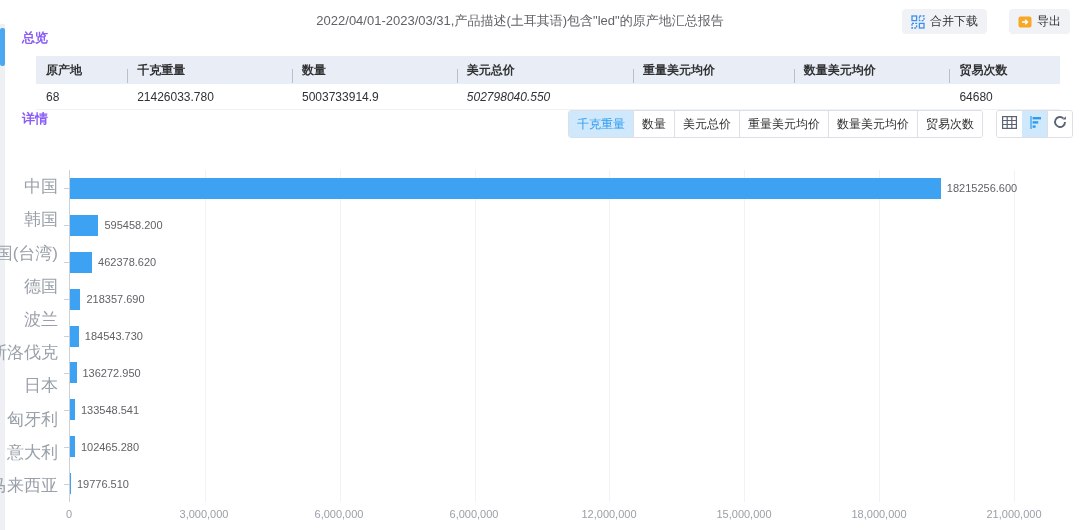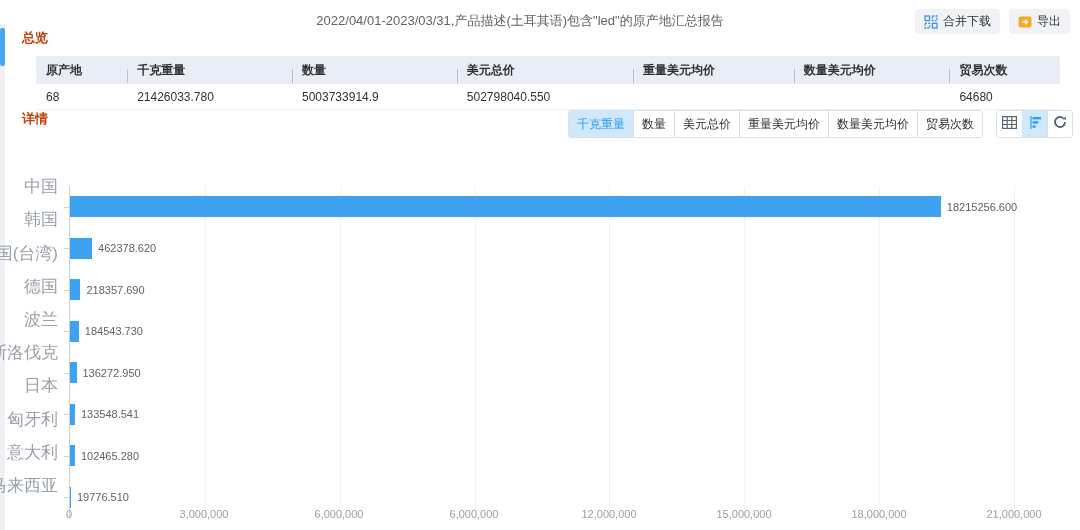--- a/index.html
+++ b/index.html
@@ -14,30 +14,30 @@
 
   
   .scroll-track { position:absolute; left:0; top:24px; bottom:0; width:5px; background:#eef0f3; }
   .scroll-thumb { position:absolute; left:0; top:4px; width:5px; height:38px; background:#4aa7f1; border-radius:2px; }
 
   
   .page-title {
     position:absolute; top:12px; left:120px; right:160px;
     text-align:center; font-size:13px; color:#606266; white-space:nowrap;
   }
-  .top-buttons { position:absolute; top:9px; right:10px; display:flex; gap:9px; }
+  .top-buttons { position:absolute; top:9px; right:10px; display:flex; gap:22px; }
   .btn {
     display:flex; align-items:center; gap:5px;
     background:#f1f2f6; border:none; border-radius:4px;
     padding:4px 9px; font-size:12px; color:#303133; cursor:pointer;
     font-family:inherit;
   }
   .btn svg { display:block; }
 
-  .section-label { position:absolute; left:22px; font-size:13px; font-weight:bold; color:#c2410c; }
+  .section-label { position:absolute; left:22px; font-size:13px; font-weight:bold; color:#8b5cf6; }
   .overview-label { top:29px; }
   .details-label { top:110px; }
 
   
   .ov-table { position:absolute; left:36px; right:20px; top:56px; }
   .ov-thead { display:flex; background:#e9eef6; height:28px; align-items:center; }
   .ov-th { font-size:12px; font-weight:bold; color:#303133; padding-left:10px; position:relative; white-space:nowrap; }
   .ov-th.sep::before {
     content:""; position:absolute; left:0; top:7px; width:1px; height:14px; background:#b9c0cc;
   }
@@ -71,21 +71,21 @@
   .chart { position:absolute; left:0; top:170px; width:1080px; height:360px; }
   .cat-labels {
     position:absolute; left:0; top:0; width:58px; height:332px;
     display:flex; flex-direction:column;
   }
   .cat-label {
     flex:1; display:flex; align-items:center; justify-content:flex-end;
     font-size:17px; color:#9aa0a9; white-space:nowrap;
   }
   .plot {
-    position:absolute; left:69px; top:16px; width:945px; height:332px;
+    position:absolute; left:69px; top:0; width:945px; height:332px;
     border-left:1px solid #ccd0d8;
   }
   .gridline { position:absolute; top:0; bottom:0; width:1px; background:#f1f2f6; }
   .bar-rows { position:absolute; left:0; top:0; right:-60px; bottom:0; display:flex; flex-direction:column; }
   .bar-row { flex:1; position:relative; display:flex; align-items:center; }
   .bar-row::before {
     content:""; position:absolute; left:-6px; top:50%; width:5px; height:1px; background:#ccd0d8;
   }
   .bar { height:21px; background:#3da2f2; }
   .bar-value { font-size:11px; color:#606266; margin-left:6px; white-space:nowrap; }
@@ -138,21 +138,21 @@
       <div class="ov-th sep" style="width: 16.1%;">数量</div>
       <div class="ov-th sep" style="width: 17.2%;">美元总价</div>
       <div class="ov-th sep" style="width: 15.7%;">重量美元均价</div>
       <div class="ov-th sep" style="width: 15.2%;">数量美元均价</div>
       <div class="ov-th sep" style="width: 10.8%;">贸易次数</div>
     </div>
   <div class="ov-row">
       <div class="ov-td" style="width: 8.9%;">68</div>
       <div class="ov-td" style="width: 16.1%;">21426033.780</div>
       <div class="ov-td" style="width: 16.1%;">5003733914.9</div>
-      <div class="ov-td" style="width: 17.2%;">502798040.550</div>
+      <div class="ov-td" style="width: 17.2%; font-style: italic;">502798040.550</div>
       <div class="ov-td" style="width: 15.7%;"></div>
       <div class="ov-td" style="width: 15.2%;"></div>
       <div class="ov-td" style="width: 10.8%;">64680</div>
     </div>
 </div>
 
 <div class="section-label details-label">详情</div>
 
 <div class="tabs">
     <div class="tab active">千克重量</div>
@@ -219,20 +219,24 @@
       <div class="gridline" style="left: 57.1429%;"></div>
       <div class="gridline" style="left: 71.4286%;"></div>
       <div class="gridline" style="left: 85.7143%;"></div>
       <div class="gridline" style="left: 100%;"></div>
       <div class="bar-rows">
         <div class="bar-row">
           <div class="bar" style="width: 86.7393%; background: rgb(61, 162, 242);"></div>
           <div class="bar-value">18215256.600</div>
         </div>
         <div class="bar-row">
+          <div class="bar" style="width: 2.83552%; background: rgb(61, 162, 242);"></div>
+          <div class="bar-value">595458.200</div>
+        </div>
+        <div class="bar-row">
           <div class="bar" style="width: 2.2018%; background: rgb(61, 162, 242);"></div>
           <div class="bar-value">462378.620</div>
         </div>
         <div class="bar-row">
           <div class="bar" style="width: 1.0398%; background: rgb(61, 162, 242);"></div>
           <div class="bar-value">218357.690</div>
         </div>
         <div class="bar-row">
           <div class="bar" style="width: 0.87878%; background: rgb(61, 162, 242);"></div>
           <div class="bar-value">184543.730</div>

